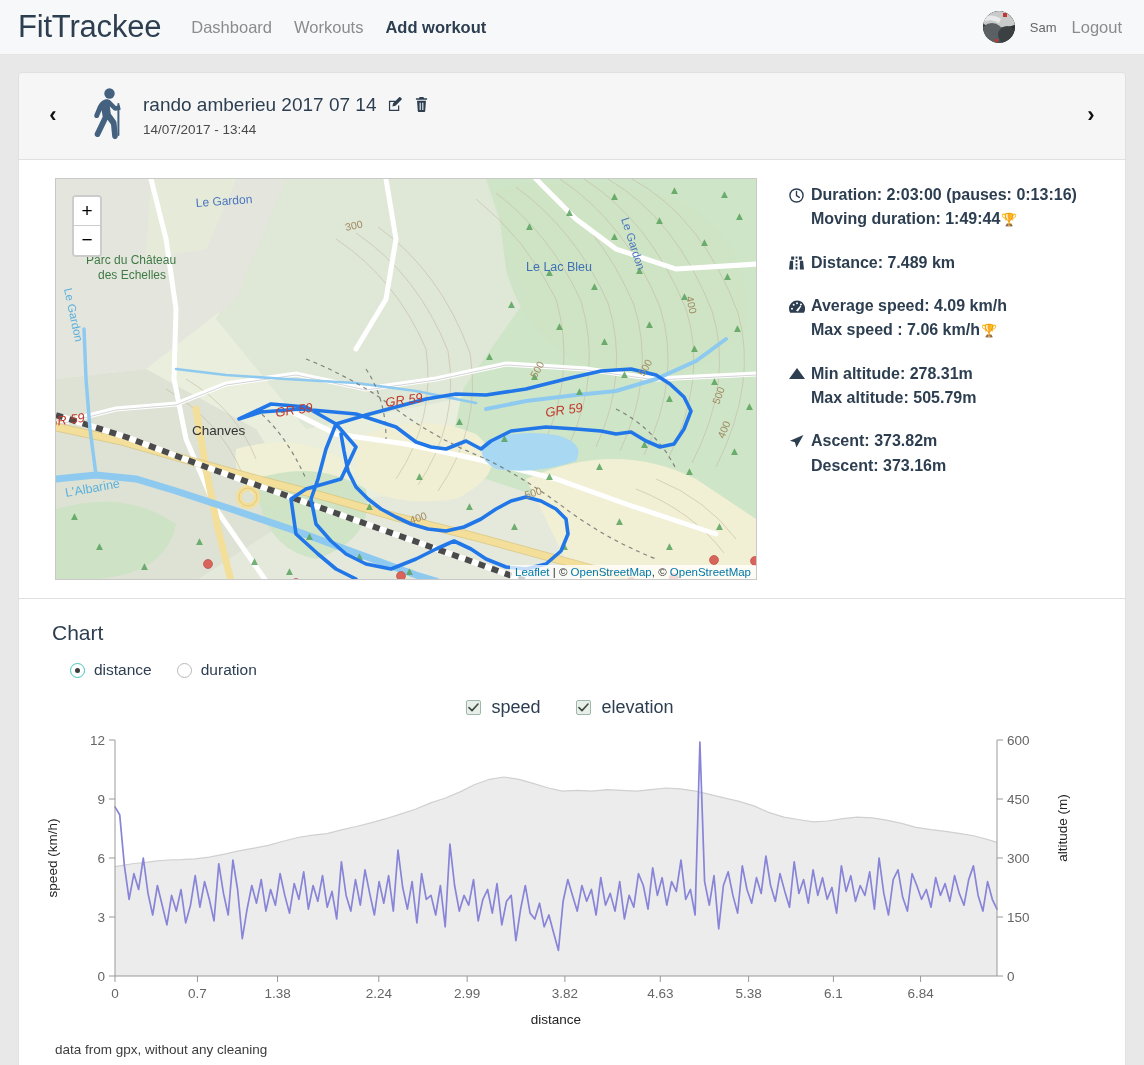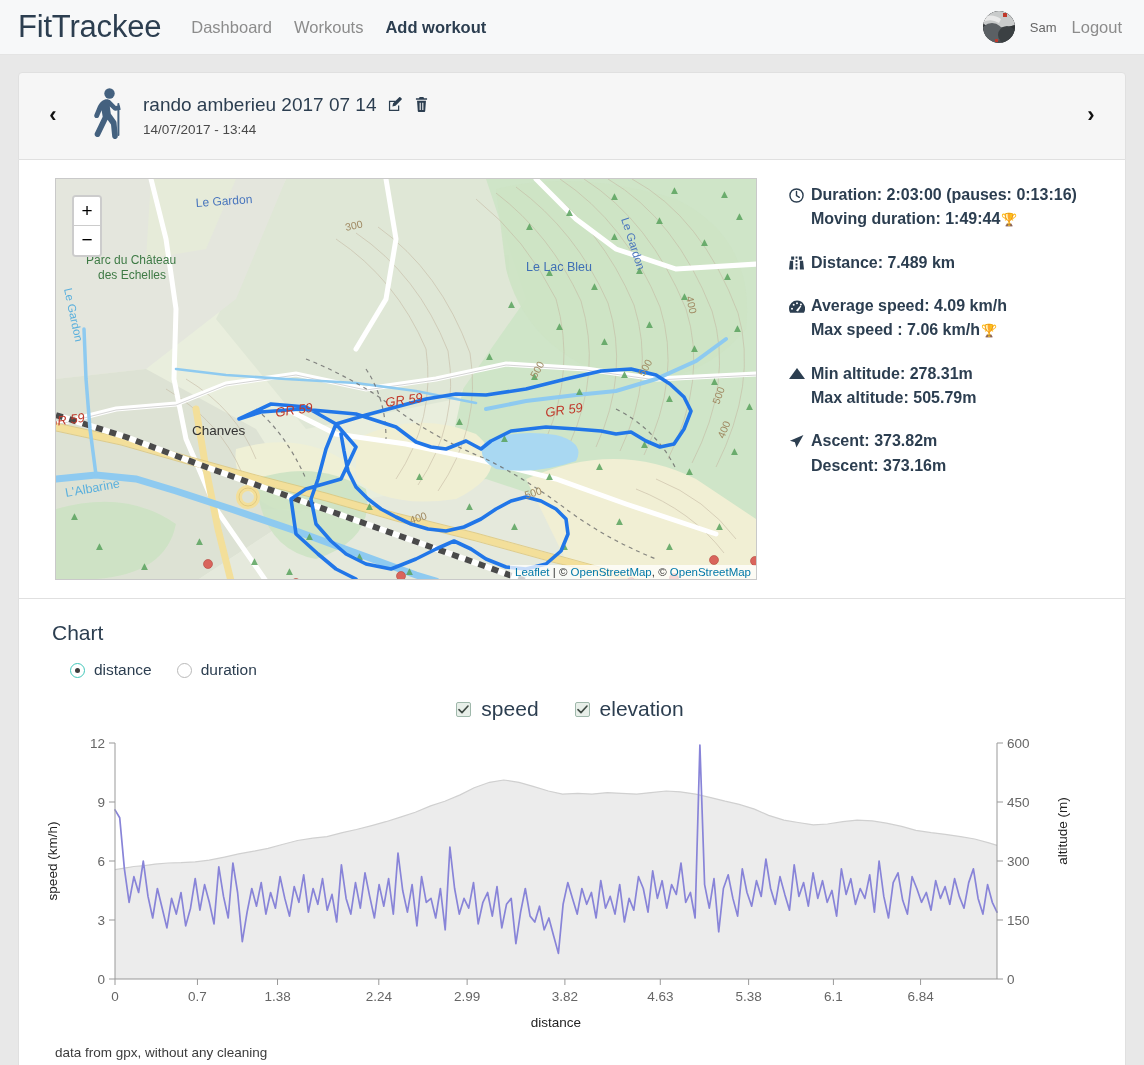--- a/index.html
+++ b/index.html
@@ -185,21 +185,21 @@
   .rad.on::after {
     content: ""; position: absolute;
     left: 4px; top: 4px; width: 5px; height: 5px;
     border-radius: 50%; background: #3d3d3d;
   }
   .check-row {
     display: flex; align-items: center;
     justify-content: center;
     gap: 4px;
     margin-top: 18px;
-    font-size: 21px;
+    font-size: 18px;
   }
   .check-row .grp { display: flex; align-items: center; gap: 10px; margin: 0 16px; }
   .cbx {
     width: 15px; height: 15px;
     border: 1px solid #9fb8ab; border-radius: 2px;
     background: #e8efe9;
     display: inline-flex; align-items: center; justify-content: center;
     cursor: pointer; flex: none;
   }
   .cbx svg { display: block; }

